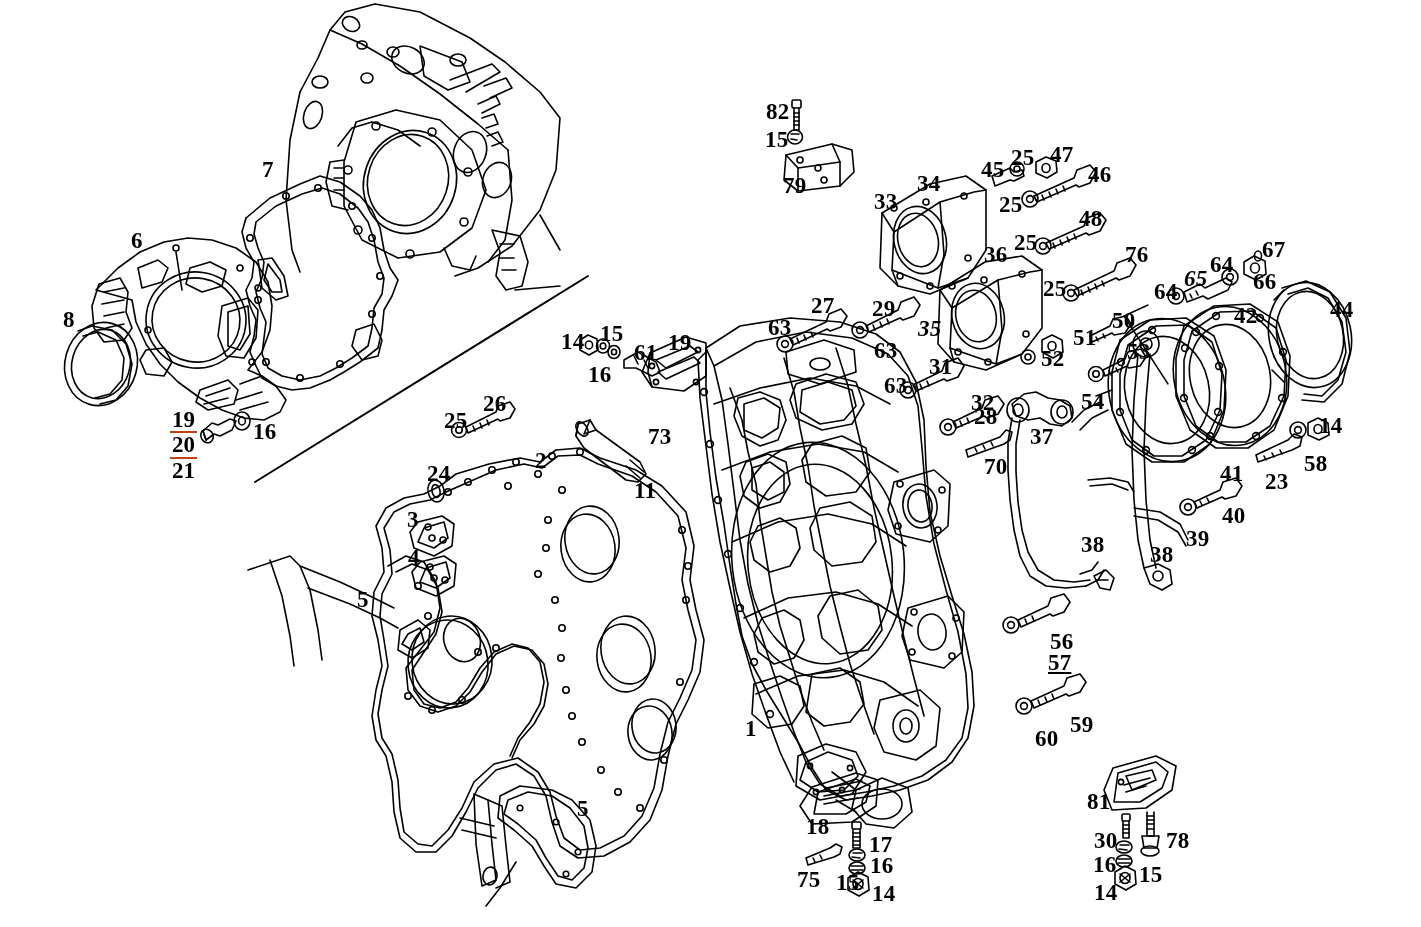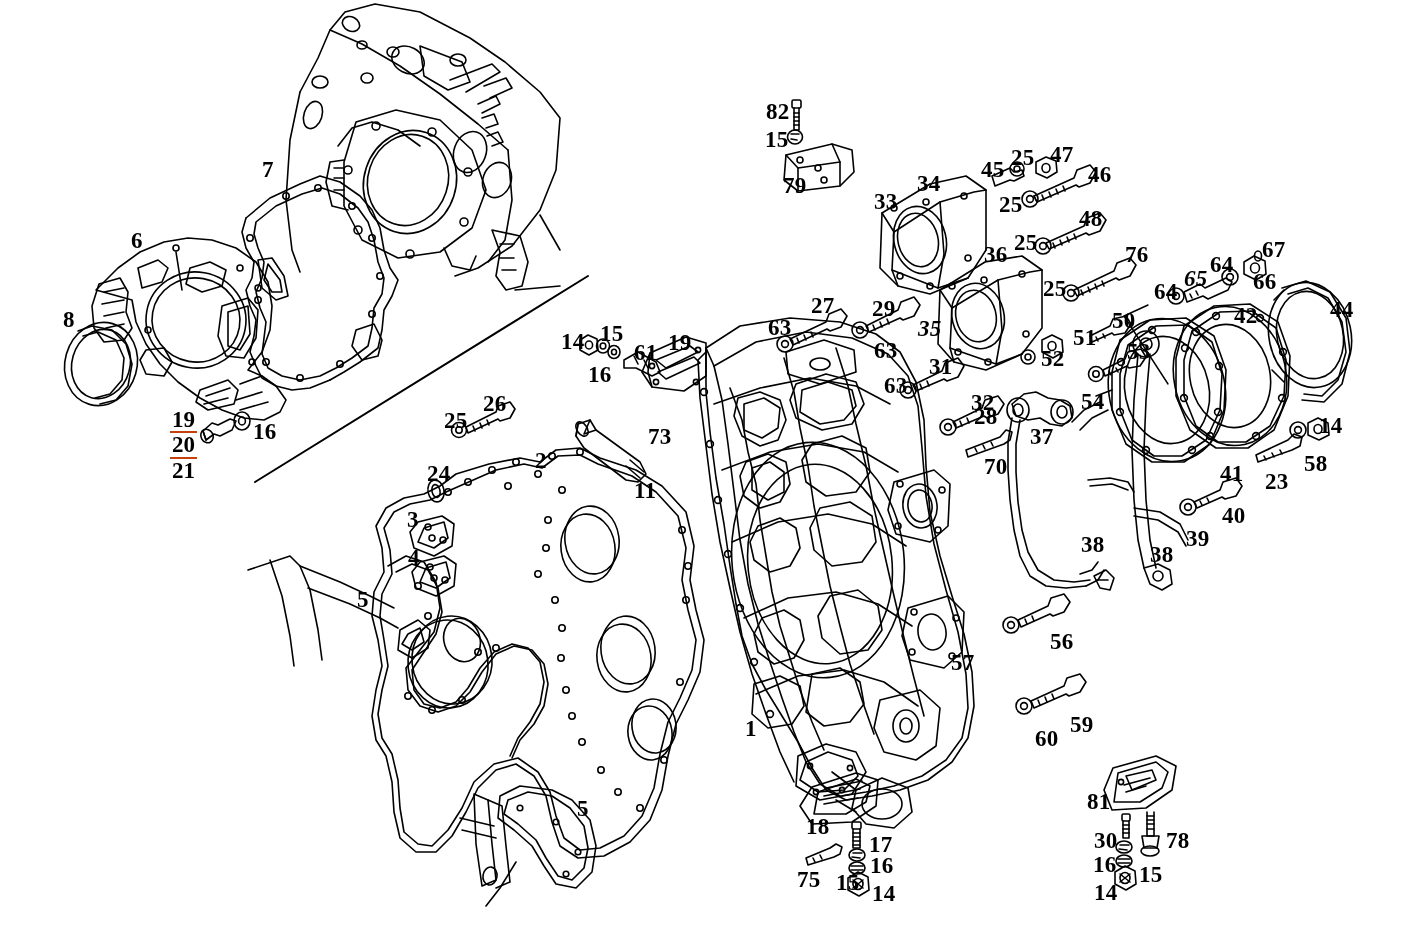--- a/index.html
+++ b/index.html
@@ -799,21 +799,21 @@
       <div class="lbl" style="left: 1220px; top: 462px;">41</div>
       <div class="lbl" style="left: 1265px; top: 470px;">23</div>
       <div class="lbl" style="left: 1319px; top: 414px;">14</div>
       <div class="lbl" style="left: 1304px; top: 452px;">58</div>
       <div class="lbl" style="left: 1186px; top: 527px;">39</div>
       <div class="lbl" style="left: 1222px; top: 504px;">40</div>
       <div class="lbl" style="left: 1081px; top: 533px;">38</div>
       <div class="lbl" style="left: 1150px; top: 543px;">38</div>
       <div class="lbl" style="left: 745px; top: 717px;">1</div>
       <div class="lbl" style="left: 1050px; top: 630px;">56</div>
-      <div class="lbl" style="left: 951px; top: 651px;">57</div>
+      <div class="lbl" style="left: 1048px; top: 651px; text-decoration: underline;">57</div>
       <div class="lbl" style="left: 1070px; top: 713px;">59</div>
       <div class="lbl" style="left: 1024px; top: 727px; margin-left: 11px;">60</div>
       <div class="lbl" style="left: 806px; top: 815px;">18</div>
       <div class="lbl" style="left: 797px; top: 868px;">75</div>
       <div class="lbl" style="left: 869px; top: 833px;">17</div>
       <div class="lbl" style="left: 870px; top: 854px;">16</div>
       <div class="lbl" style="left: 836px; top: 871px;">15</div>
       <div class="lbl" style="left: 872px; top: 882px;">14</div>
       <div class="lbl" style="left: 1087px; top: 790px;">81</div>
       <div class="lbl" style="left: 1094px; top: 829px;">30</div>

